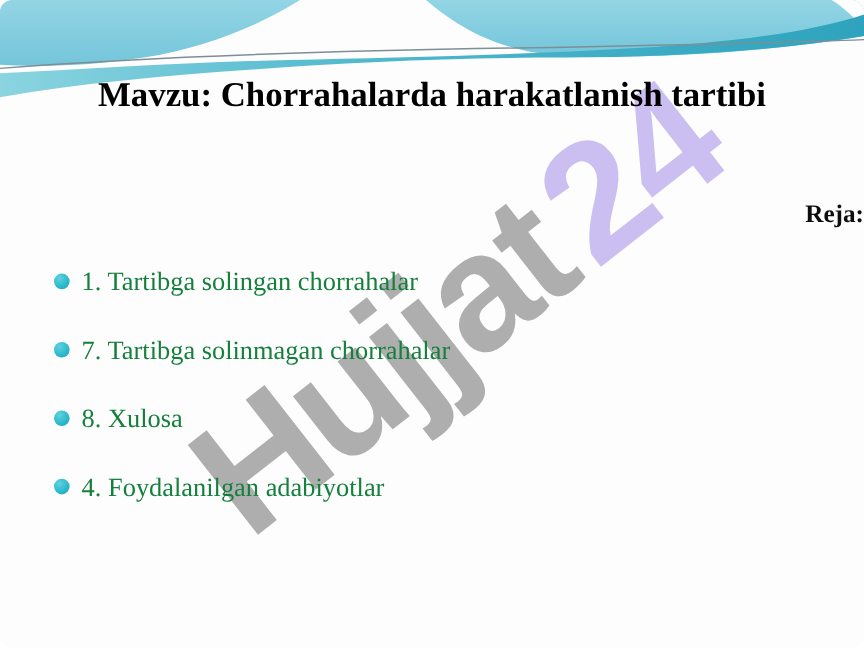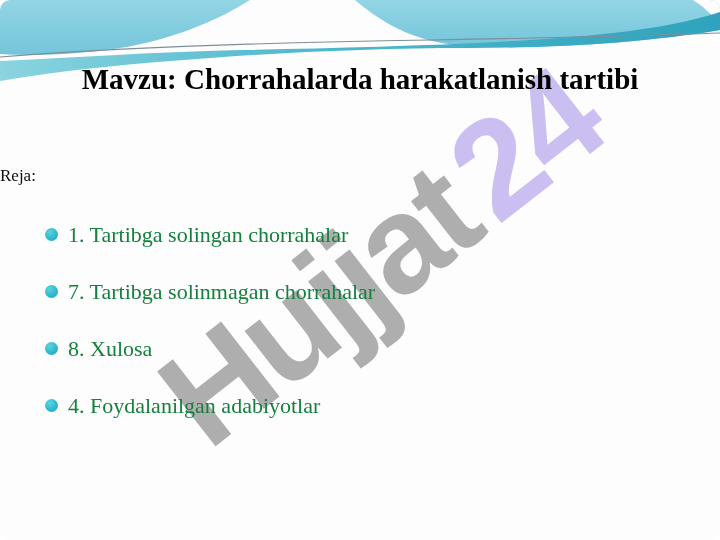--- a/index.html
+++ b/index.html
@@ -62,23 +62,23 @@
     line-height: 1.35;
     font-weight: bold;
     color: #000000;
   }
   .section-heading {
     position: absolute;
     top: 166px;
     left: 0;
     width: 720px;
     margin: 0;
-    text-align: left;
-    font-size: 17px;
-    font-weight: normal;
+    text-align: right;
+    font-size: 21px;
+    font-weight: bold;
     color: #0d0d0d;
   }
   .plan-list {
     position: absolute;
     top: 222px;
     left: 38px;
     width: 650px;
     margin: 0;
     padding: 0;
     list-style: none;

